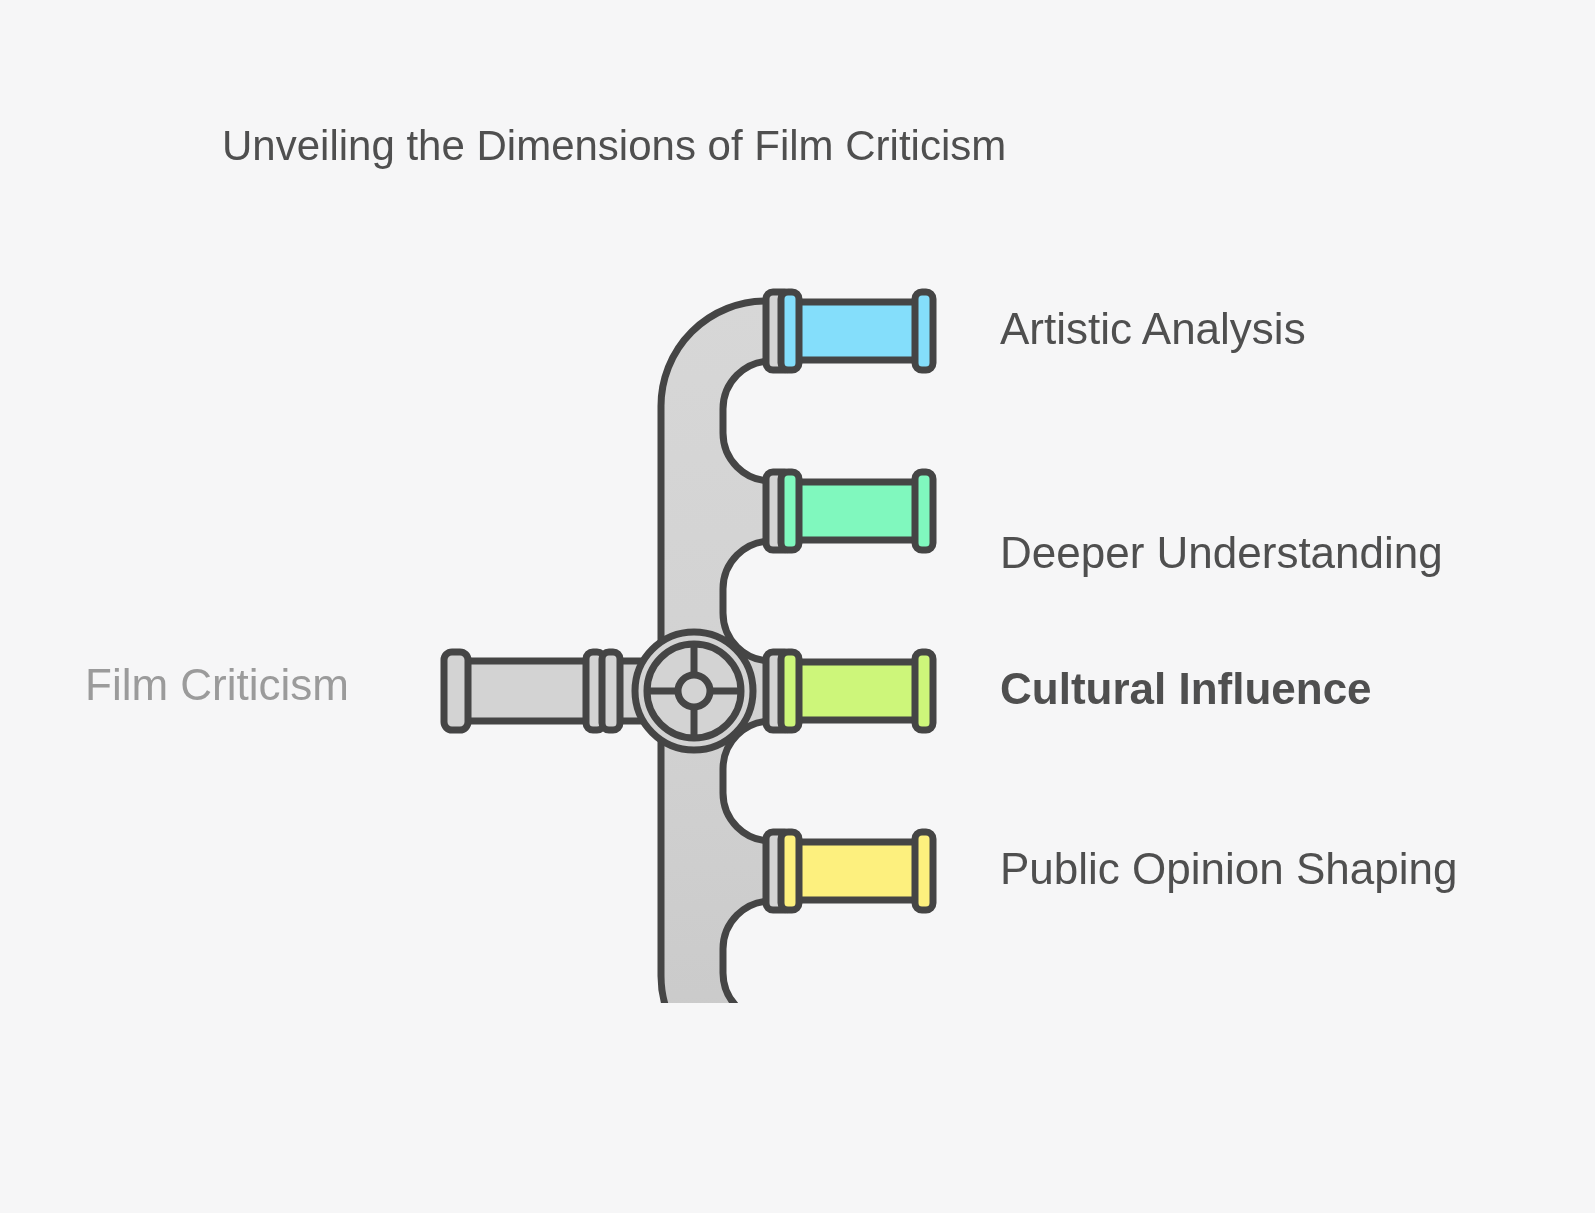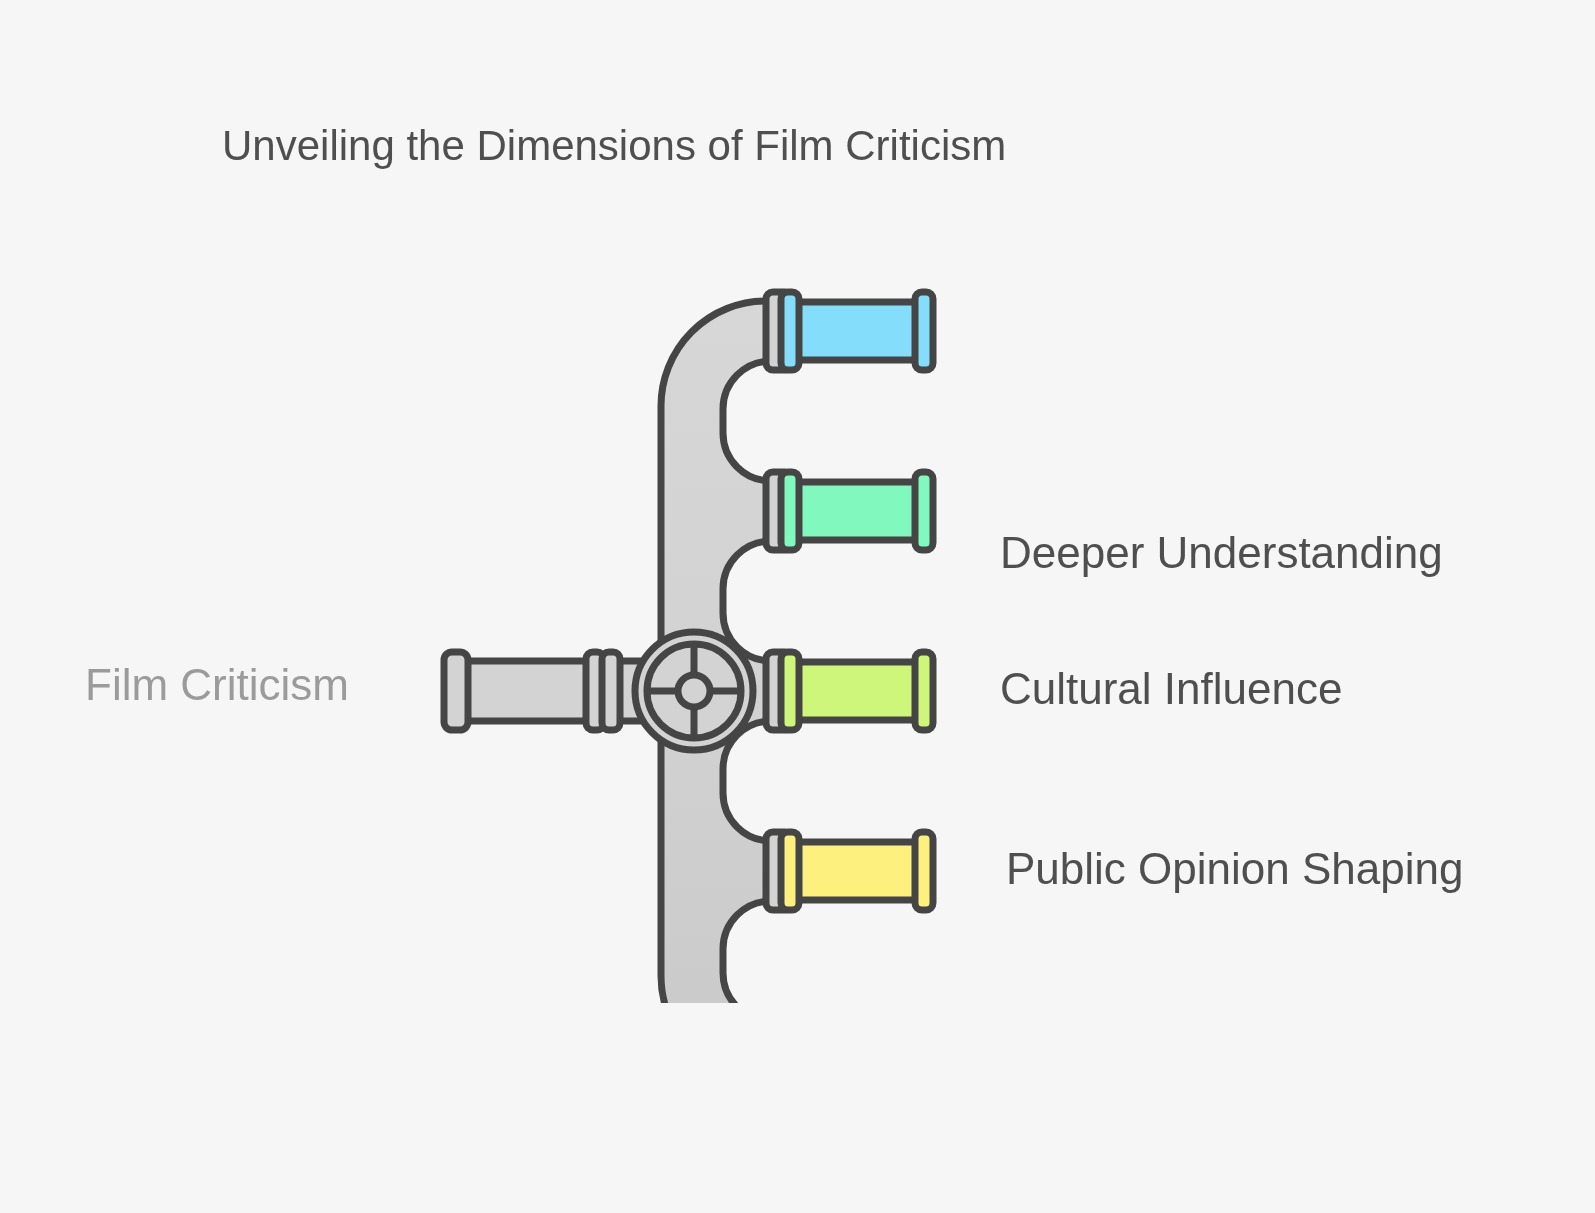--- a/index.html
+++ b/index.html
@@ -136,17 +136,18 @@
         <circle cx="694" cy="691" r="16"></circle>
       </g>
 
     </g>
   </svg>
 
   <div class="title">Unveiling the Dimensions of Film Criticism</div>
 
   <div class="source-label">Film Criticism</div>
 
+  <div class="branch-label" style="top:307px;">Artistic Analysis</div>
   <div class="branch-label" style="top:487px;margin-top:44px;">Deeper Understanding</div>
-  <div class="branch-label" style="top:667px;">Cultural Influence</div>
-  <div class="branch-label" style="top:847px;margin-left:6px;">Public Opinion Shaping</div>
+  <div class="branch-label" style="top:667px;font-weight:bold;">Cultural Influence</div>
+  <div class="branch-label" style="top:847px;">Public Opinion Shaping</div>
 
 </div>
 
 </body></html>

